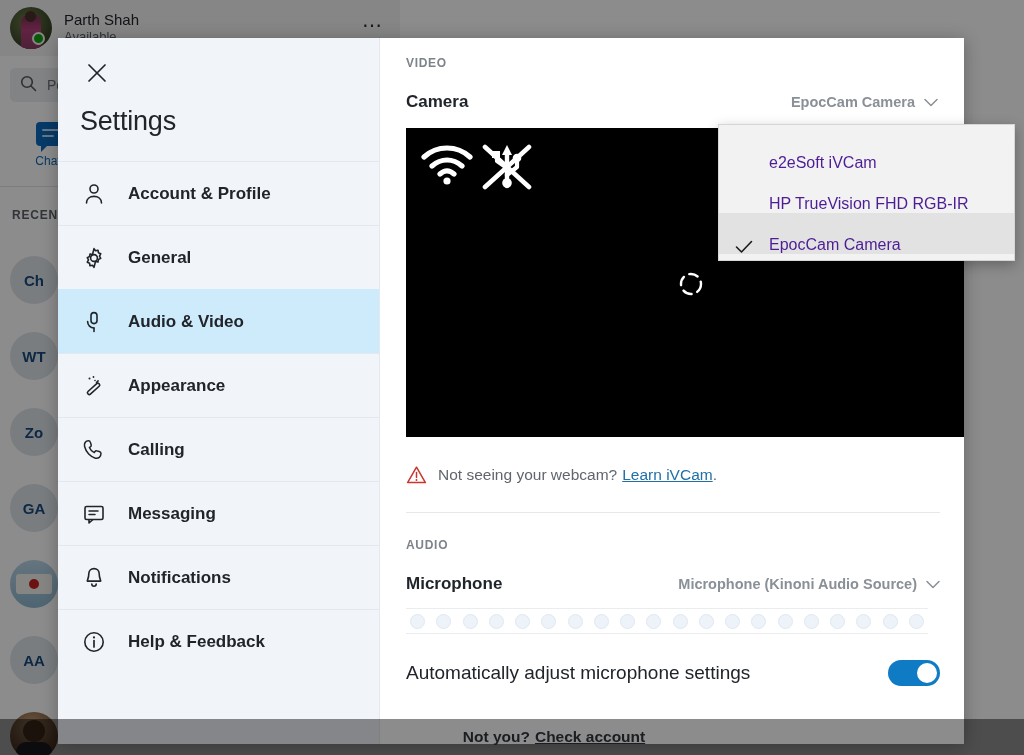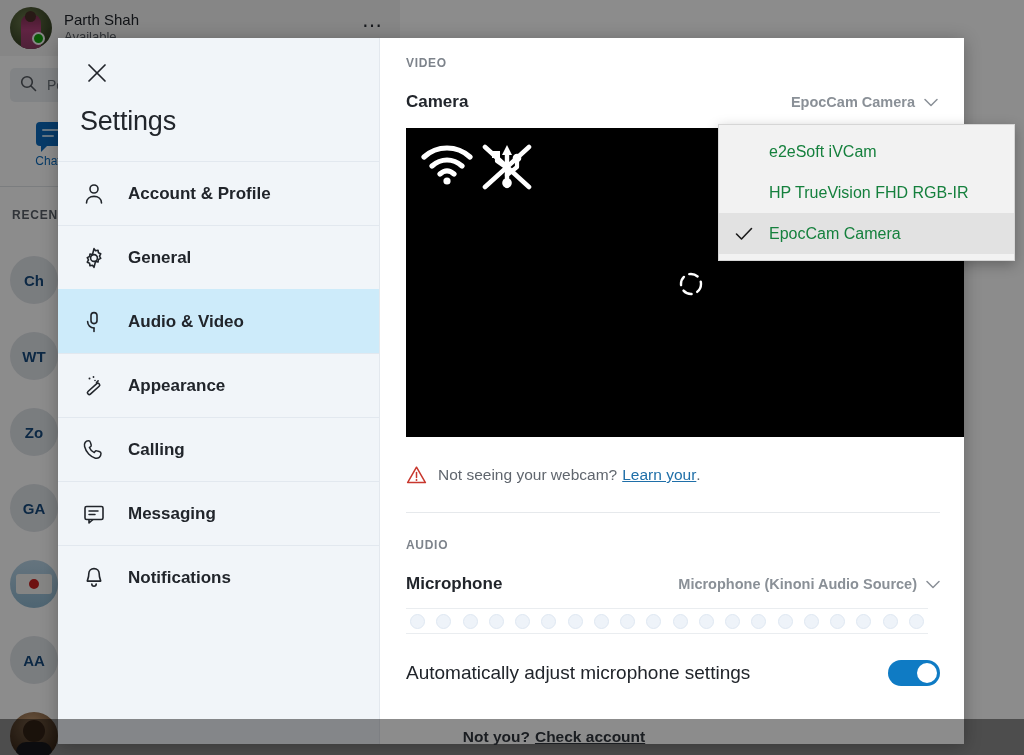--- a/index.html
+++ b/index.html
@@ -450,23 +450,23 @@
     background: #f2f2f2;
     border: 1px solid #d6d6d6;
     box-shadow: 0 4px 12px rgba(0,0,0,0.28);
     z-index: 40;
     padding: 6px 0 6px 0;
     box-sizing: border-box;
   }
   .dd-item {
     height: 41px;
     display: flex;
-    align-items: center;
+    align-items: flex-end;
     font-size: 16px;
-    color: #15803d;
+    color: #4c1d95;
     cursor: pointer;
   }
   .dd-item.selected { background: #e2e2e2; }
   .dd-check {
     width: 50px;
     flex: none;
     display: flex;
     align-items: center;
     justify-content: center;
   }
@@ -689,20 +689,30 @@
         <span class="nav-icon">
           <svg width="24" height="24" viewBox="0 0 24 24">
             <path d="M12 2.6c-3.1 0-5.2 2.2-5.2 5.2 0 4.5-1.5 5.8-1.5 7.3h13.4c0-1.5-1.5-2.8-1.5-7.3 0-3-2.1-5.2-5.2-5.2z" fill="none" stroke="#21252b" stroke-width="1.6" stroke-linejoin="round"></path>
             <path d="M9.8 18c0 1.3 1 2.2 2.2 2.2s2.2-.9 2.2-2.2" fill="none" stroke="#21252b" stroke-width="1.6" stroke-linecap="round"></path>
           </svg>
         </span>
         <span class="nav-label">Notifications</span>
       </div>
 
 
+      <div class="nav-item">
+        <span class="nav-icon">
+          <svg width="24" height="24" viewBox="0 0 24 24">
+            <circle cx="12" cy="12" r="9.2" fill="none" stroke="#21252b" stroke-width="1.6"></circle>
+            <circle cx="12" cy="7.4" r="1.1" fill="#21252b"></circle>
+            <line x1="12" y1="10.6" x2="12" y2="17" stroke="#21252b" stroke-width="1.7" stroke-linecap="round"></line>
+          </svg>
+        </span>
+        <span class="nav-label">Help &amp; Feedback</span>
+      </div>
     </div>
 
     <div class="settings-content">
 
       <div class="section-head">VIDEO</div>
 
       <div class="row">
         <div class="row-label">Camera</div>
         <div class="row-value">
           <span>EpocCam Camera</span>
@@ -747,21 +757,21 @@
 
       <div class="webcam-note">
         <span class="warn-icon">
           <svg width="21" height="20" viewBox="0 0 21 20">
             <path d="M10.5 2.2L19.4 17.6H1.6z" fill="none" stroke="#c8372d" stroke-width="1.5" stroke-linejoin="round"></path>
             <line x1="10.5" y1="7.6" x2="10.5" y2="12.4" stroke="#c8372d" stroke-width="1.5" stroke-linecap="round"></line>
             <circle cx="10.5" cy="15" r="0.95" fill="#c8372d"></circle>
           </svg>
         </span>
         <span>Not seeing your webcam?</span>
-        <span class="webcam-link">Learn your</span>
+        <span class="webcam-link">Learn iVCam</span>
         <span>.</span>
       </div>
 
       <div class="hr"></div>
 
       <div class="section-head audio-head">AUDIO</div>
 
       <div class="row" style="width:534px;">
         <div class="row-label">Microphone</div>
         <div class="row-value">

